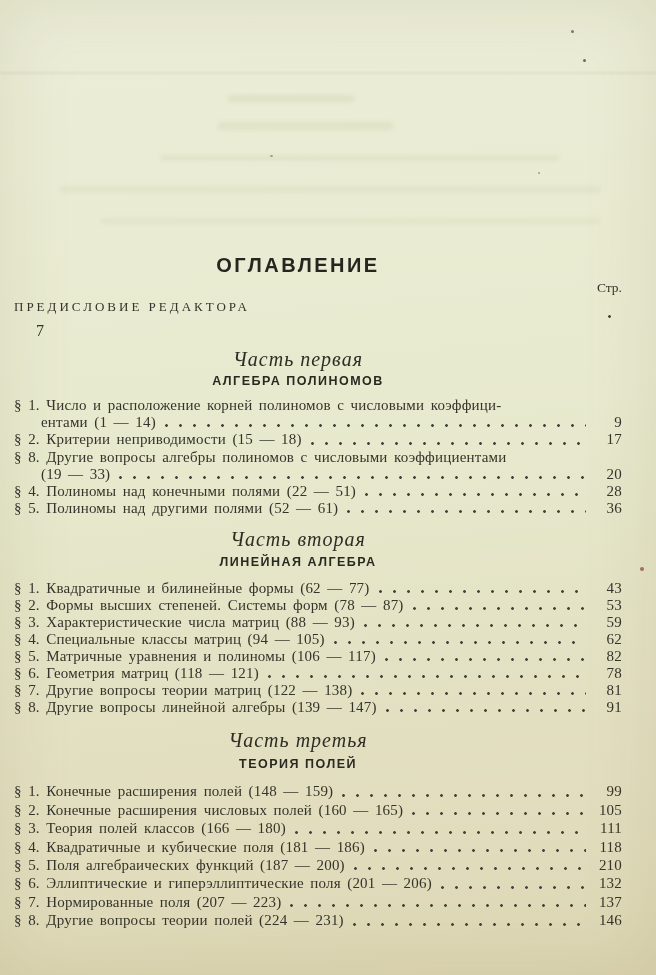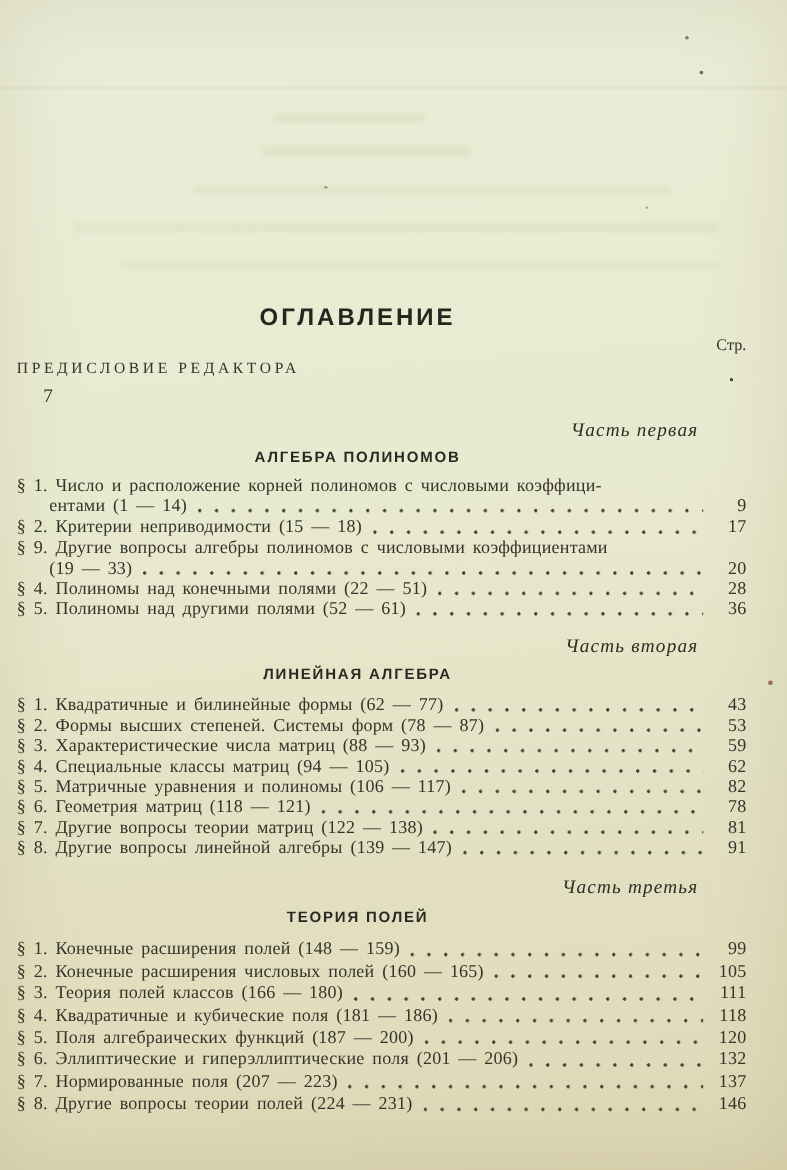--- a/index.html
+++ b/index.html
@@ -15,23 +15,22 @@
   .doc-title {
     font-family:"Liberation Sans","DejaVu Sans",sans-serif;
     font-size:20px; font-weight:bold; letter-spacing:2.5px;
     color:#262520; line-height:22px;
   }
   .str-header { text-align:right; font-size:13.5px; line-height:16px; margin-top:4px; }
   .rowflex { display:flex; align-items:baseline; }
   .preface-row { margin-top:2px; line-height:17px;flex-direction:column; }
   .preface-label { font-size:13px; letter-spacing:3px; white-space:nowrap; }
   .part-label {
-    font-style:italic; font-size:16px; letter-spacing:1px; line-height:18px;
+    font-style:italic; font-size:20px; letter-spacing:1px; line-height:18px;
     color:#2e2d24;
-    text-align:right;
   }
   .part-caps {
     font-family:"Liberation Sans","DejaVu Sans",sans-serif;
     font-size:12.5px; font-weight:bold; letter-spacing:1.5px; line-height:14px;
     color:#2a2921;
   }
   .p1-label { margin-top:11px; }  .p1-caps { margin-top:6px; }  .p1-entries { margin-top:9px; }
   .p2-label { margin-top:13px; }  .p2-caps { margin-top:7px; }  .p2-entries { margin-top:11px; }
   .p3-label { margin-top:15px; }  .p3-caps { margin-top:8px; }  .p3-entries { margin-top:11px; }
   .entries { font-size:15px; word-spacing:2.5px; letter-spacing:0.2px; }
@@ -102,21 +101,21 @@
           <span class="leader"></span>
           <span class="pg">9</span>
         </div>
       </div>
       <div class="row">
         <span class="etxt">§ 2. Критерии неприводимости (15 — 18)</span>
         <span class="leader"></span>
         <span class="pg">17</span>
       </div>
       <div>
-        <div class="l1"><span class="etxt">§ 9. Другие вопросы алгебры полиномов с числовыми коэффициентами</span></div>
+        <div class="l1"><span class="etxt">§ 8. Другие вопросы алгебры полиномов с числовыми коэффициентами</span></div>
         <div class="l2">
           <span class="etxt">(19 — 33)</span>
           <span class="leader"></span>
           <span class="pg">20</span>
         </div>
       </div>
       <div class="row">
         <span class="etxt">§ 4. Полиномы над конечными полями (22 — 51)</span>
         <span class="leader"></span>
         <span class="pg">28</span>
@@ -192,21 +191,21 @@
         <span class="pg">111</span>
       </div>
       <div class="row">
         <span class="etxt">§ 4. Квадратичные и кубические поля (181 — 186)</span>
         <span class="leader"></span>
         <span class="pg">118</span>
       </div>
       <div class="row">
         <span class="etxt">§ 5. Поля алгебраических функций (187 — 200)</span>
         <span class="leader"></span>
-        <span class="pg">120</span>
+        <span class="pg">210</span>
       </div>
       <div class="row">
         <span class="etxt">§ 6. Эллиптические и гиперэллиптические поля (201 — 206)</span>
         <span class="leader"></span>
         <span class="pg">132</span>
       </div>
       <div class="row">
         <span class="etxt">§ 7. Нормированные поля (207 — 223)</span>
         <span class="leader"></span>
         <span class="pg">137</span>

